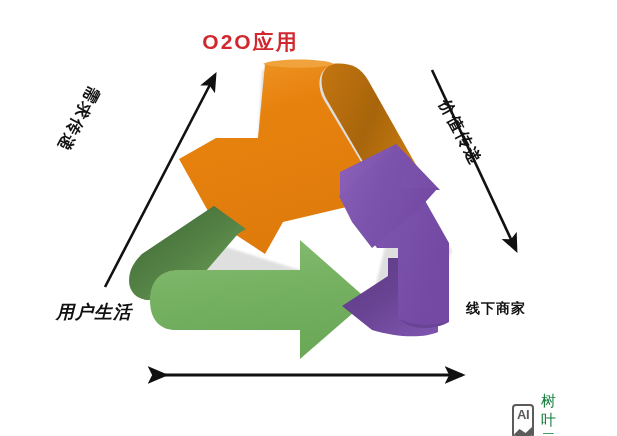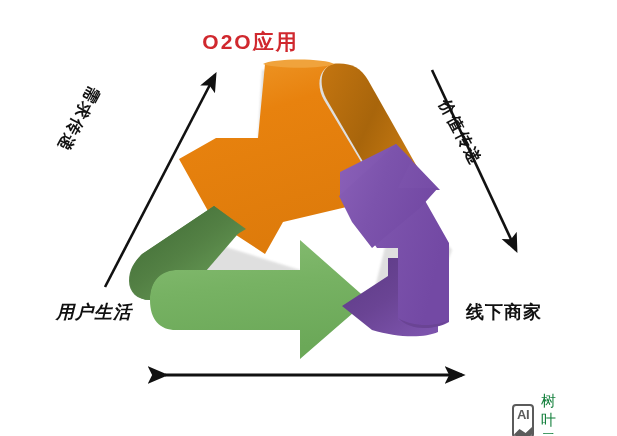--- a/index.html
+++ b/index.html
@@ -23,21 +23,21 @@
   #title{
     left:0;right:0;top:28px;
     text-align:center;
     color:#D0282E;
     font-size:21px;
     font-weight:bold;
     letter-spacing:2px;
     position:absolute;
   }
   #label-left{left:56px;top:300px;font-size:18px;font-style:italic;}
-  #label-right{left:466px;top:300px;font-size:18px;text-align:right;}
+  #label-right{left:466px;top:300px;font-size:14px;text-align:right;}
   #label-bottom{left:0;right:0;top:382px;text-align:center;font-size:18px;}
   #label-diag-left{
     left:104px;top:92px;font-size:16px;
     transform:rotate(118deg);
     transform-origin:left top;
     letter-spacing:2px;
   }
   #label-diag-right{
     left:452px;top:96px;font-size:16px;
     transform:rotate(62deg);

